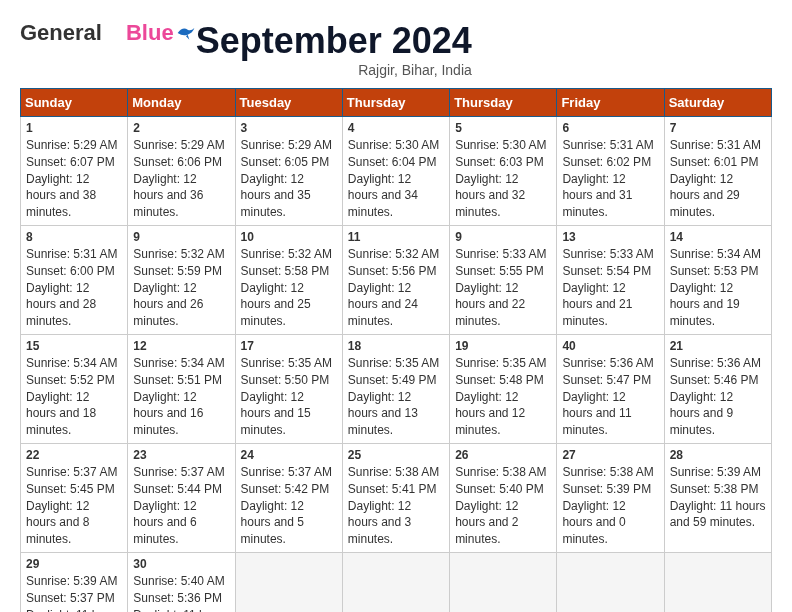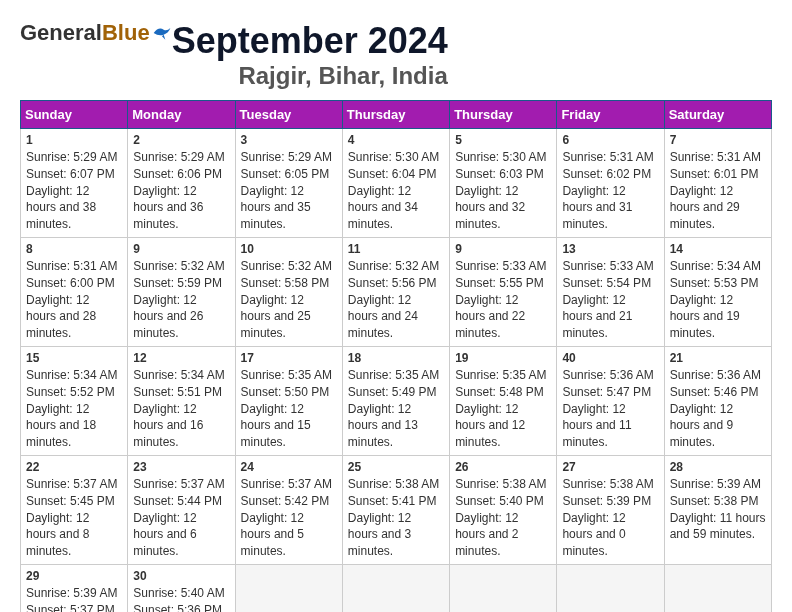--- a/index.html
+++ b/index.html
@@ -21,47 +21,46 @@
       align-items: flex-start;
     }
     .logo-text {
       font-size: 22px;
       font-weight: bold;
       color: #333;
       display: flex;
       align-items: center;
     }
     .logo-general { color: #333; }
-    .logo-blue { color: #a16207; }
+    .logo-blue { color: #ec4899; padding-left: 24px; }
     .logo-bird {
       display: inline-block;
       width: 20px;
       height: 18px;
       margin-left: 2px;
     }
     .title-block {
       text-align: right;
     }
     .month-title {
       font-size: 36px;
       font-weight: bold;
       color: #0f172a;
     }
     .location {
-      font-size: 24px;
+      font-size: 14px;
       color: #555;
-      font-weight: bold;
     }
     .calendar {
       width: 100%;
       border-collapse: collapse;
       table-layout: fixed;
     }
     .calendar th {
-      background-color: #a21caf;
+      background-color: #c2410c;
       color: #fff;
       padding: 6px 4px;
       font-size: 13px;
       font-weight: bold;
       text-align: left;
       border: 1px solid #1a5a8a;
     }
     .calendar td {
       vertical-align: top;
       padding: 4px 5px;

